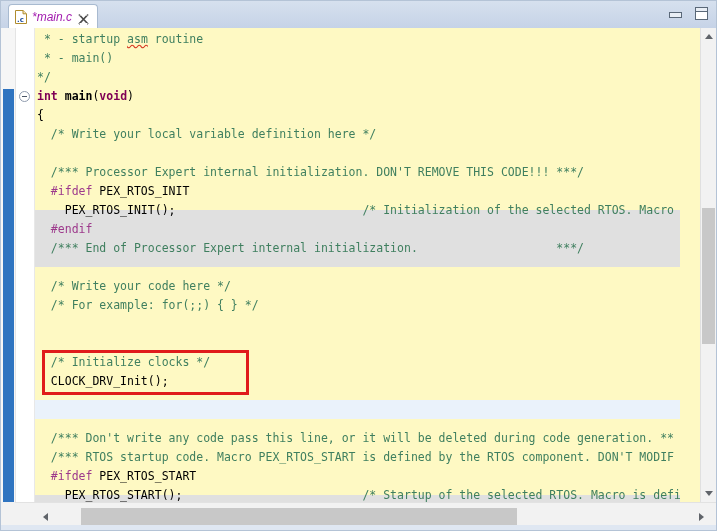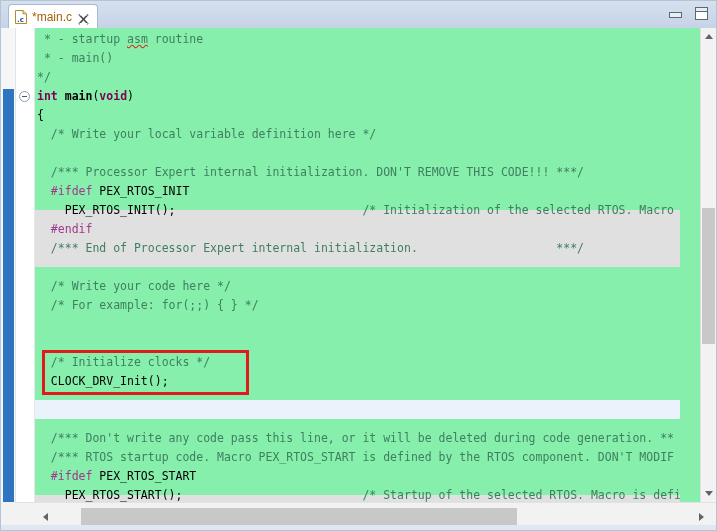--- a/index.html
+++ b/index.html
@@ -65,24 +65,25 @@
     gap: 5px;
     box-sizing: border-box;
   }
   .tab-icon {
     width: 12px; height: 14px;
     position: relative;
     flex: 0 0 auto;
   }
   .tab-label {
     font-size: 12px;
-    color: #a16207;
+    color: #a21caf;
     font-family: "Liberation Sans", sans-serif;
     white-space: nowrap;
     line-height: 14px;
+    font-style: italic;
   }
   .tab-close {
     width: 11px; height: 11px;
     position: relative;
     flex: 0 0 auto;
     margin-left: 1px;
   }
 
   
   .win-btns {
@@ -119,21 +120,21 @@
     width: 11px; height: 3px;
     background: #e9eef5;
     border-bottom: 1px solid #5a6878;
   }
 
   
   .editor-area {
     position: absolute;
     left: 1px; top: 28px;
     width: 715px; height: 502px;
-    background: #86efac;
+    background: #fef9c3;
   }
 
   
   .changebar-track {
     position: absolute;
     left: 0; top: 0;
     width: 14px; height: 474px;
     background: #f6f6f6;
     border-right: 1px solid #e4e4e4;
   }

